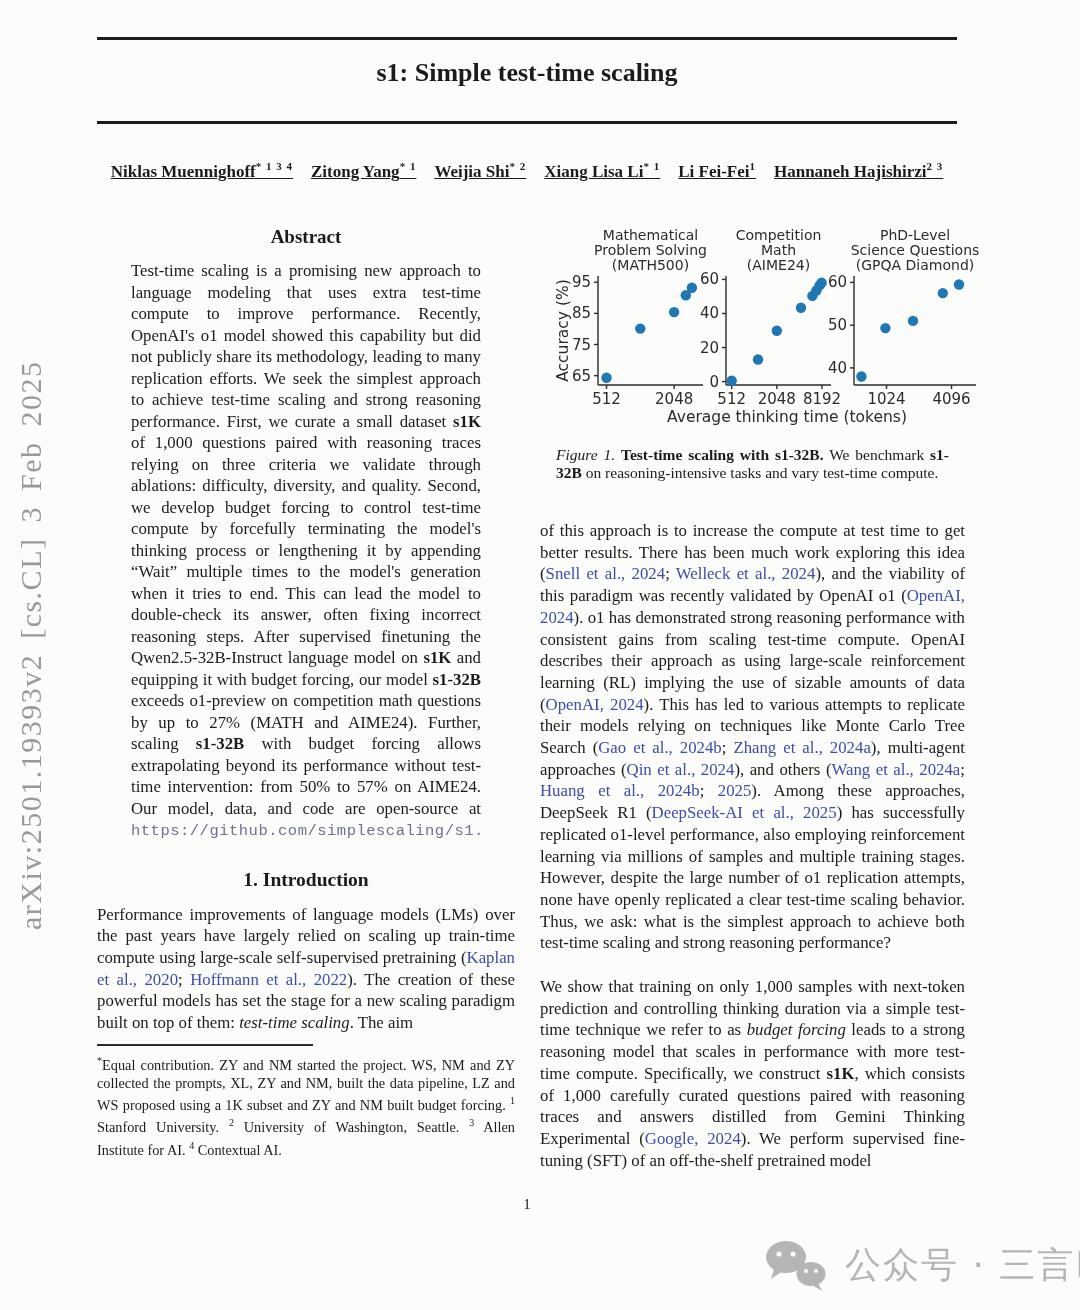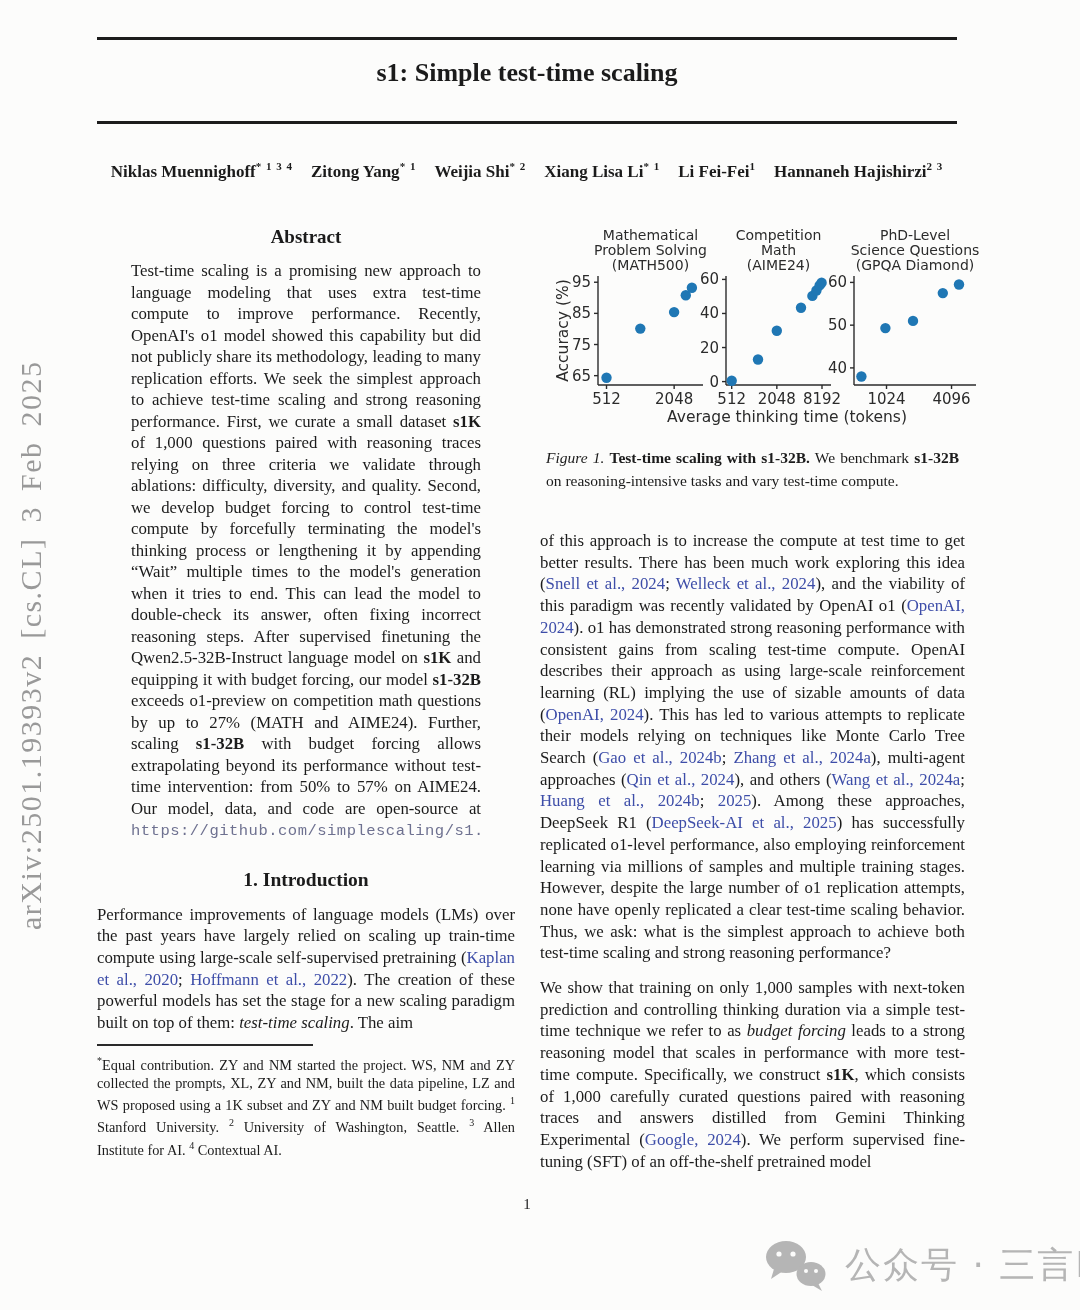--- a/index.html
+++ b/index.html
@@ -17,41 +17,41 @@
 
   .rule{position:absolute;left:97px;width:860px;height:3px;background:var(--rule);}
   .rule-top{top:37px;}
   .rule-bot{top:121px;}
 
   .title{position:absolute;left:97px;top:58px;width:860px;margin:0;
     text-align:center;font-size:26px;font-weight:bold;}
 
   .authors{position:absolute;left:77px;top:152px;width:900px;text-align:center;
     font-weight:bold;font-size:17px;line-height:28px;}
-  .author{margin:0 9px;white-space:nowrap;}
+  .author{margin:0 9px;white-space:nowrap;text-decoration:underline;}
   .author sup{font-size:11px;letter-spacing:1px;}
 
   .col{position:absolute;top:226px;}
   .col-left{left:97px;width:418px;}
   .col-right{left:540px;width:425px;}
 
   .abstract-heading{margin:0 0 12px;text-align:center;font-size:19px;font-weight:bold;}
   .abstract-text{margin:0 34px;text-align:justify;font-size:16.8px;line-height:21.5px;}
 
   .section-heading{margin:26px 0 13px;font-size:19.5px;font-weight:bold;text-align:center;}
   .body-text{margin:0;text-align:justify;font-size:16.8px;line-height:21.7px;}
 
   .footnote-rule{width:216px;border-top:2px solid #2a2a2a;margin-top:10px;}
   .footnote{margin:6px 0 0;text-align:justify;font-size:14.3px;line-height:18.4px;}
   .footnote sup{font-size:10px;}
 
   .figure{width:425px;height:200px;margin-left:16px;}
-  .caption{margin:20px 6px 0;font-size:15.5px;line-height:23px;text-align:justify;}
+  .caption{margin:20px 16px 0;font-size:15.5px;line-height:18px;text-align:justify;}
   .para1{margin-top:38px;}
-  .para2{margin-top:13px;}
+  .para2{margin-top:22px;}
 
   .seg-b{font-weight:bold;}
   .seg-i{font-style:italic;}
   .seg-link{color:var(--link);}
   .seg-mono{font-family:"Liberation Mono","DejaVu Sans Mono",monospace;
     font-size:15.5px;letter-spacing:.5px;color:var(--url);}
   sup.seg-sup{font-size:10px;}
 
   .ctitle{font-family:"DejaVu Sans",sans-serif;font-size:14px;fill:#2b2b2b;}
   .tick{font-family:"DejaVu Sans",sans-serif;font-size:15px;fill:#2b2b2b;}

